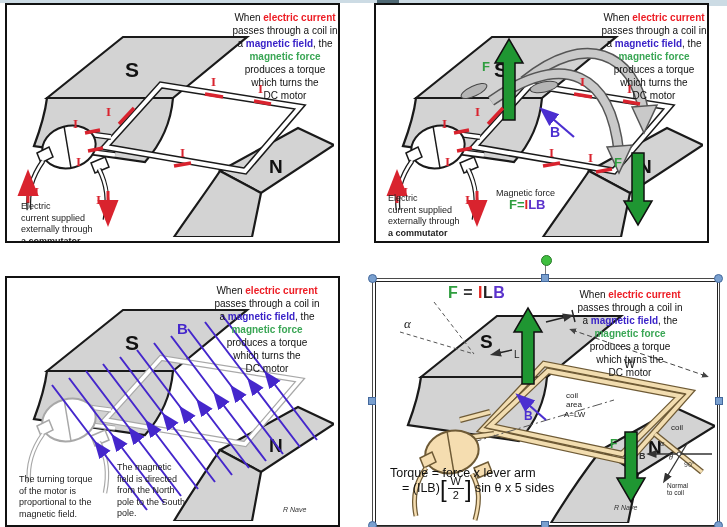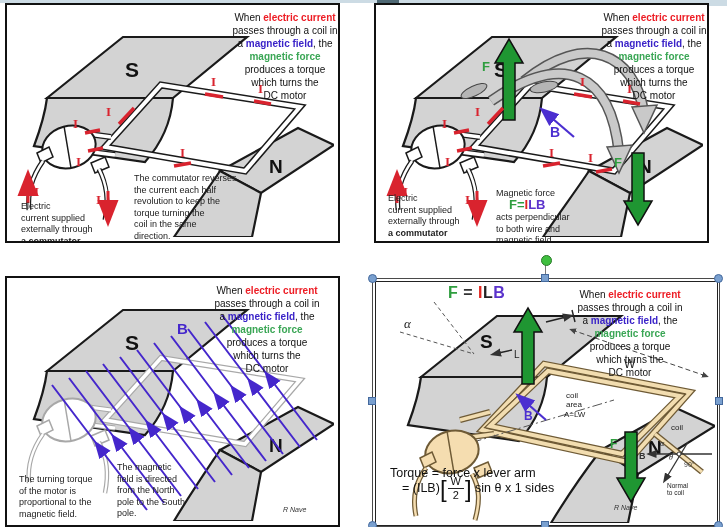--- a/index.html
+++ b/index.html
@@ -130,23 +130,20 @@
     </svg>
     <div class="caption cap-tl">
         <div class="cap-line"><span class="sg-p">When </span><span class="sg-r">electric current</span></div>
         <div class="cap-line"><span class="sg-p">passes through a  coil in</span></div>
         <div class="cap-line"><span class="sg-p">a </span><span class="sg-b">magnetic field</span><span class="sg-p">, the</span></div>
         <div class="cap-line"><span class="sg-g">magnetic force</span></div>
         <div class="cap-line"><span class="sg-p">produces a </span><span class="sg-k">torque</span></div>
         <div class="cap-line"><span class="sg-p">which turns the</span></div>
         <div class="cap-line"><span class="sg-p">DC motor</span></div>
       </div>
-    <div class="note" style="left:127px;top:168px;width:118px">
-      <span>The commutator reverses<br>the current each half<br>revolution to keep the<br>torque turning the<br>coil in the same<br>direction.</span>
-    </div>
     <div class="note" style="left:14px;top:196px;width:95px">
       <span>Electric<br>current supplied<br>externally through</span><br>
       <b>a commutator</b>
     </div>
   </div>
 
   <div class="panel" style="left:374px;top:3px;width:331px;height:236px">
     <svg width="327" height="232" viewBox="0 0 327 232">
       <g>
         <polygon points="40,93 116,32 240,32 166,93" fill="#d3d3d3" stroke="#1a1a1a" stroke-width="2.2"></polygon>
@@ -235,23 +232,20 @@
     <div class="note" style="left:12px;top:188px;width:95px">
       <span>Electric<br>current supplied<br>externally through</span><br>
       <b>a commutator</b>
     </div>
     <div class="note" style="left:120px;top:183px;width:105px">
       <span>Magnetic force</span>
     </div>
     <div class="filb" style="left:133px;top:192px">
       <span class="c-green">F</span><span class="c-green">=</span><span class="c-red">I</span><span class="c-blue">LB</span>
     </div>
-    <div class="note" style="left:120px;top:207px;width:105px">
-      <span>acts perpendicular<br>to both wire and<br>magnetic field</span>
-    </div>
   </div>
 
   <div class="panel" style="left:5px;top:276px;width:331px;height:247px">
     <svg width="327" height="243" viewBox="0 0 327 243">
       <g>
         <polygon points="40,93 116,32 240,32 166,93" fill="#d3d3d3" stroke="#1a1a1a" stroke-width="2.2"></polygon>
         <path d="M40,93 L166,93 C164,117 154,139 138,157 L27,141 C33,125 38,109 40,93 Z" fill="#d3d3d3" stroke="#1a1a1a" stroke-width="2.2"></path>
         <text x="118" y="72" font-size="21" font-weight="bold" fill="#111">S</text>
       </g>
       <g>
@@ -403,21 +397,21 @@
         <div class="cap-line"><span class="sg-p">which turns the</span></div>
         <div class="cap-line"><span class="sg-p">DC motor</span></div>
       </div>
     <div class="formula" style="left:14px;top:184px">
       <span>Torque = force  x lever arm</span>
     </div>
     <div class="formula" style="left:26px;top:194px">
       <span>= (ILB)</span><span class="brk">[</span><span class="frac">
           <span class="ft">W</span>
           <span class="fb">2</span>
-        </span><span class="brk">]</span> <span>sin θ  x  1 sides</span>
+        </span><span class="brk">]</span> <span>sin θ  x  5 sides</span>
     </div>
     <div class="credit" style="left:238px;top:222px">R Nave</div>
   </div>
 
   <div class="selrect"></div>
   <div class="rot-stem" style="left:545px;top:263px;height:12px"></div>
   <div class="rot-handle" style="left:541px;top:255px"></div>
   <div class="handle circ" style="left:368px;top:274px"></div>
   <div class="handle circ" style="left:714px;top:274px"></div>
   <div class="handle circ" style="left:368px;top:521px"></div>

